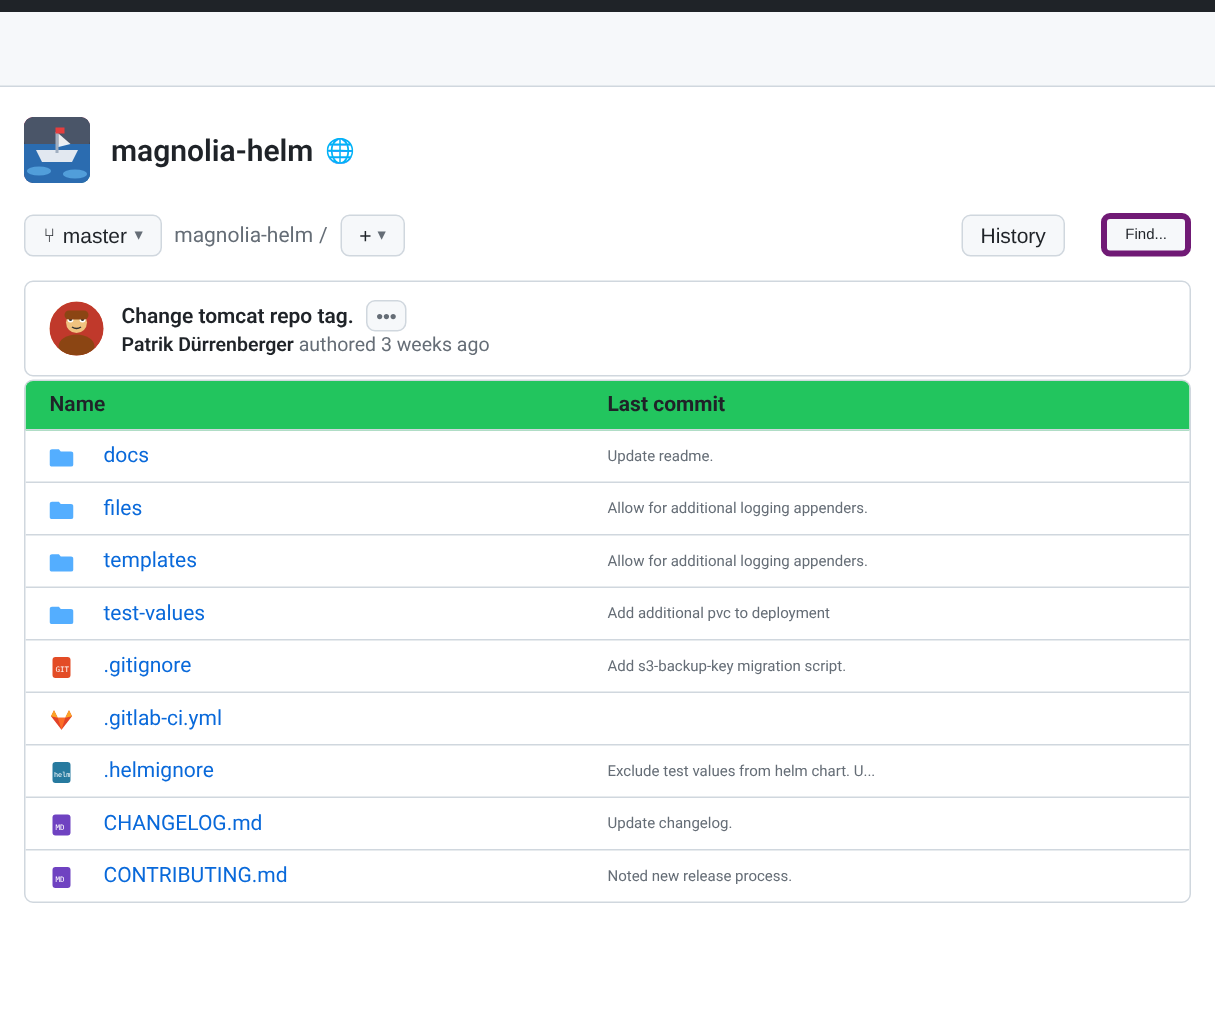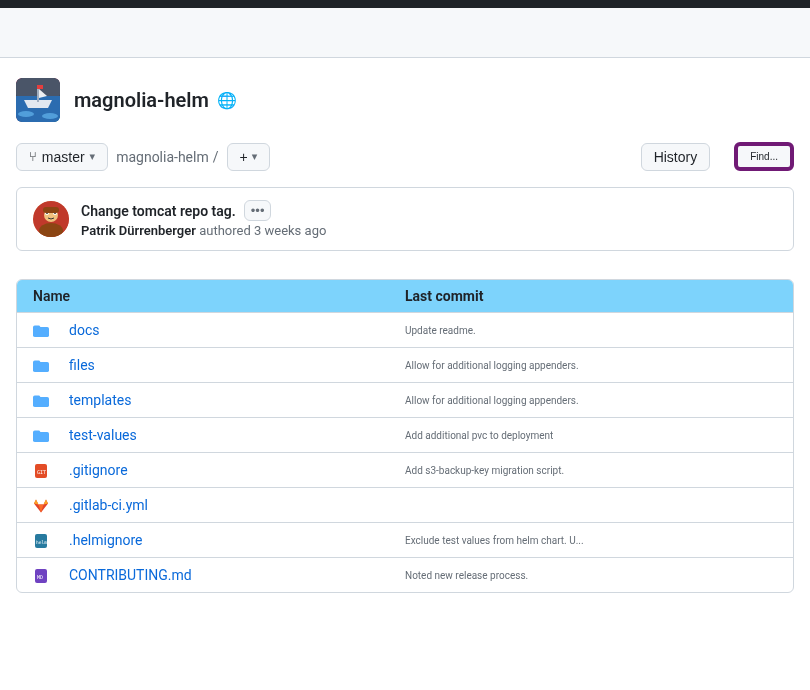--- a/index.html
+++ b/index.html
@@ -128,21 +128,21 @@
       border-radius: 6px;
       background: #f6f8fa;
       cursor: pointer;
       font-size: 10px;
       color: #1f2328;
     }
     .commit-box {
       border: 1px solid #d0d7de;
       border-radius: 6px;
       padding: 12px 16px;
-      margin-bottom: 28px;
+      margin-bottom: 2px;
       display: flex;
       align-items: center;
       gap: 12px;
     }
     .commit-avatar {
       width: 36px;
       height: 36px;
       border-radius: 50%;
       background: linear-gradient(135deg, #e8a87c, #c0392b);
       display: flex;
@@ -184,21 +184,21 @@
       font-weight: 600;
     }
     .file-table {
       border: 1px solid #d0d7de;
       border-radius: 6px;
       overflow: hidden;
       width: 100%;
     }
     .file-table-header {
       display: flex;
-      background: #7dd3fc;
+      background: #22c55e;
       border-bottom: 1px solid #d0d7de;
       padding: 8px 16px;
     }
     .col-name {
       flex: 0 0 50%;
       font-weight: 600;
       font-size: 14px;
       color: #1f2328;
     }
     .col-commit {
@@ -394,19 +394,29 @@
       <a class="file-link" href="#">.helmignore</a>
     </div>
     <div class="file-commit-cell">Exclude test values from helm chart. U...</div>
   </div>
         <div class="file-row">
     <div class="file-name-cell">
       <span class="file-icon"><svg class="folder-svg" width="16" height="16" viewBox="0 0 16 16">
       <rect x="2" y="1" width="12" height="14" rx="2" fill="#6f42c1"></rect>
       <text x="4" y="11" font-size="5" fill="white" font-family="monospace">MD</text>
     </svg></span>
+      <a class="file-link" href="#">CHANGELOG.md</a>
+    </div>
+    <div class="file-commit-cell">Update changelog.</div>
+  </div>
+        <div class="file-row">
+    <div class="file-name-cell">
+      <span class="file-icon"><svg class="folder-svg" width="16" height="16" viewBox="0 0 16 16">
+      <rect x="2" y="1" width="12" height="14" rx="2" fill="#6f42c1"></rect>
+      <text x="4" y="11" font-size="5" fill="white" font-family="monospace">MD</text>
+    </svg></span>
       <a class="file-link" href="#">CONTRIBUTING.md</a>
     </div>
     <div class="file-commit-cell">Noted new release process.</div>
   </div>
       </div>
   </div>
 </div>
 
 </body></html>

